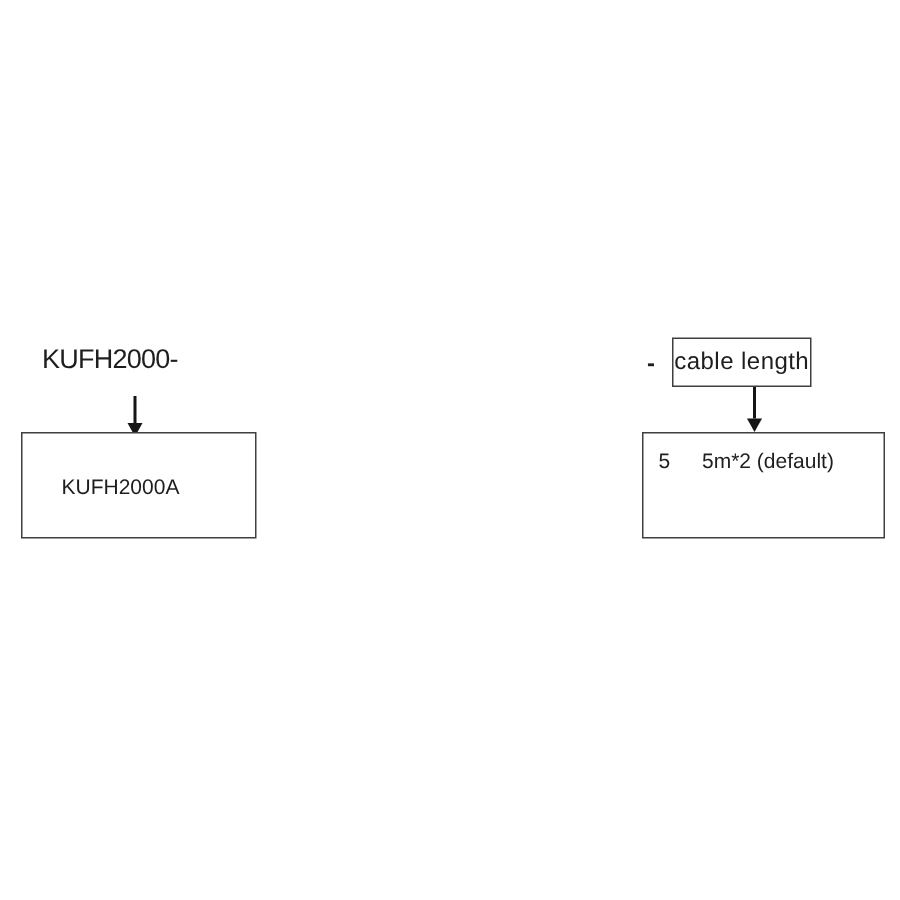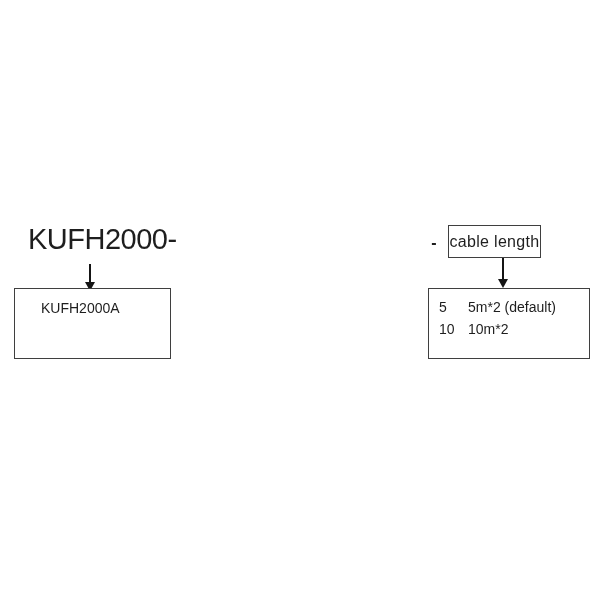--- a/index.html
+++ b/index.html
@@ -22,21 +22,21 @@
     display: flex;
     align-items: center;
     justify-content: center;
     font-size: 16px;
     letter-spacing: 0.3px;
   }
   #model-prefix {
     position: absolute;
     left: 28px;
     top: 226px;
-    font-size: 29px;
+    font-size: 18px;
     letter-spacing: -0.5px;
     line-height: 26px;
     white-space: nowrap;
   }
   .arrow-line {
     position: absolute;
     width: 2px;
     background: #151515;
   }
   .arrow-head {
@@ -61,21 +61,21 @@
     top: 234px;
     width: 16px;
     text-align: center;
     font-size: 16px;
     font-weight: bold;
     line-height: 18px;
   }
 
   #model-options-box {
     left: 14px; top: 288px; width: 157px; height: 71px;
-    padding: 8px 0 0 26px;
+    padding: 24px 0 0 26px;
     font-size: 14px;
     line-height: 22px;
   }
   .option-line { white-space: nowrap; }
 
   #cable-options-box {
     left: 428px; top: 288px; width: 162px; height: 71px;
     padding: 6.5px 0 0 10px;
     font-size: 14px;
     line-height: 22px;
@@ -106,19 +106,15 @@
 
   <div id="model-options-box" class="box">
     <div class="option-line">KUFH2000A</div>
   </div>
 
   <div id="cable-options-box" class="box">
     <div class="cable-row">
       <span class="cable-code">5</span>
       <span class="cable-desc">5m*2 (default)</span>
     </div>
-    <div class="cable-row">
-      <span class="cable-code">10</span>
-      <span class="cable-desc">10m*2</span>
-    </div>
   </div>
 
 </div>
 
 </body></html>

